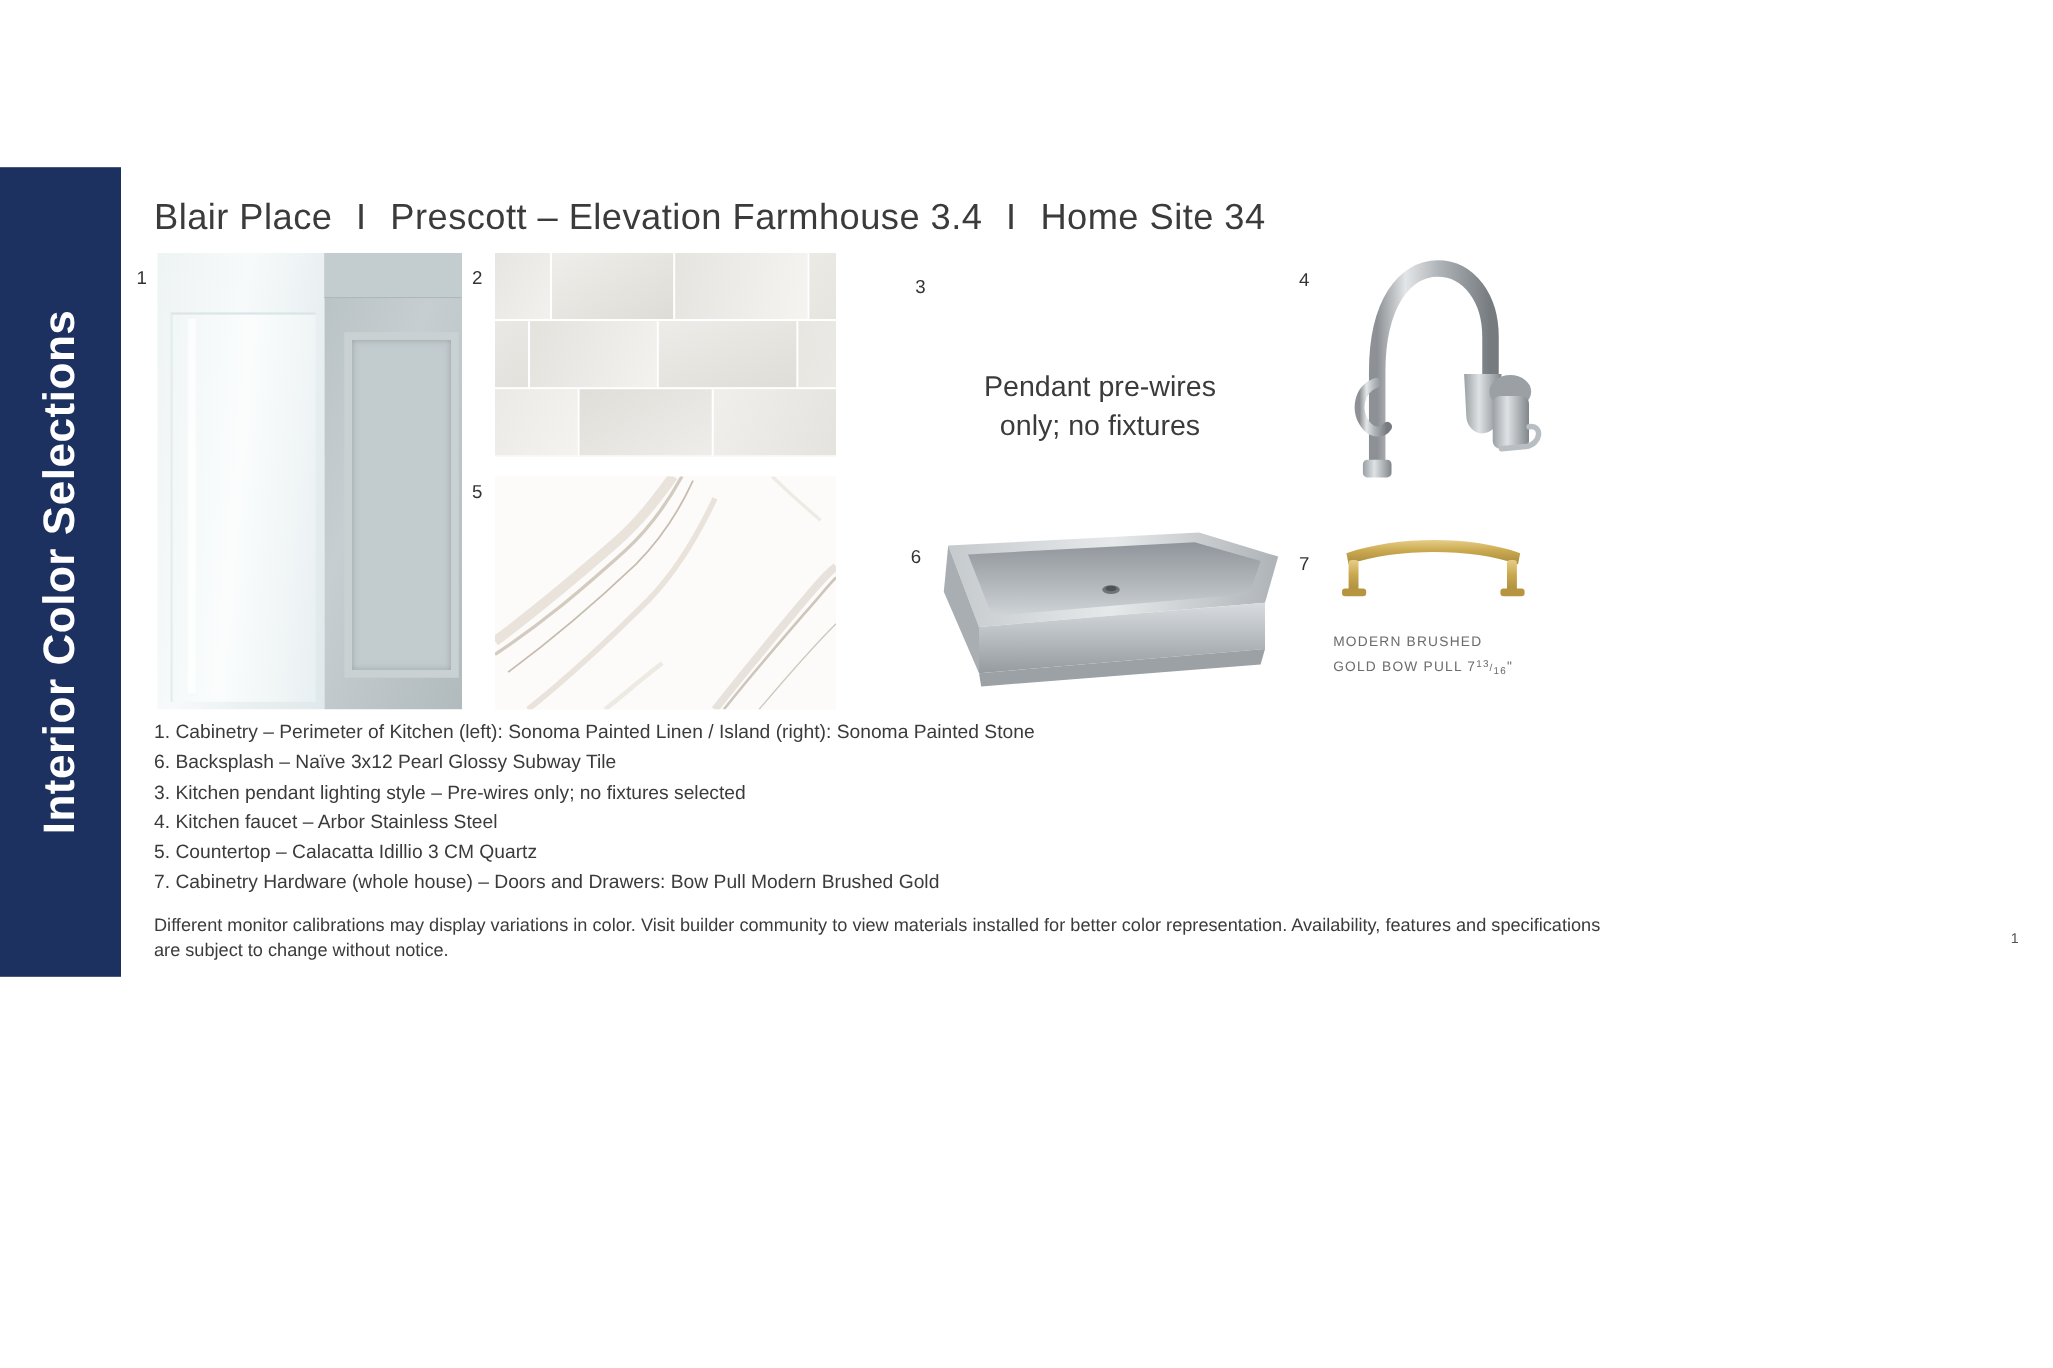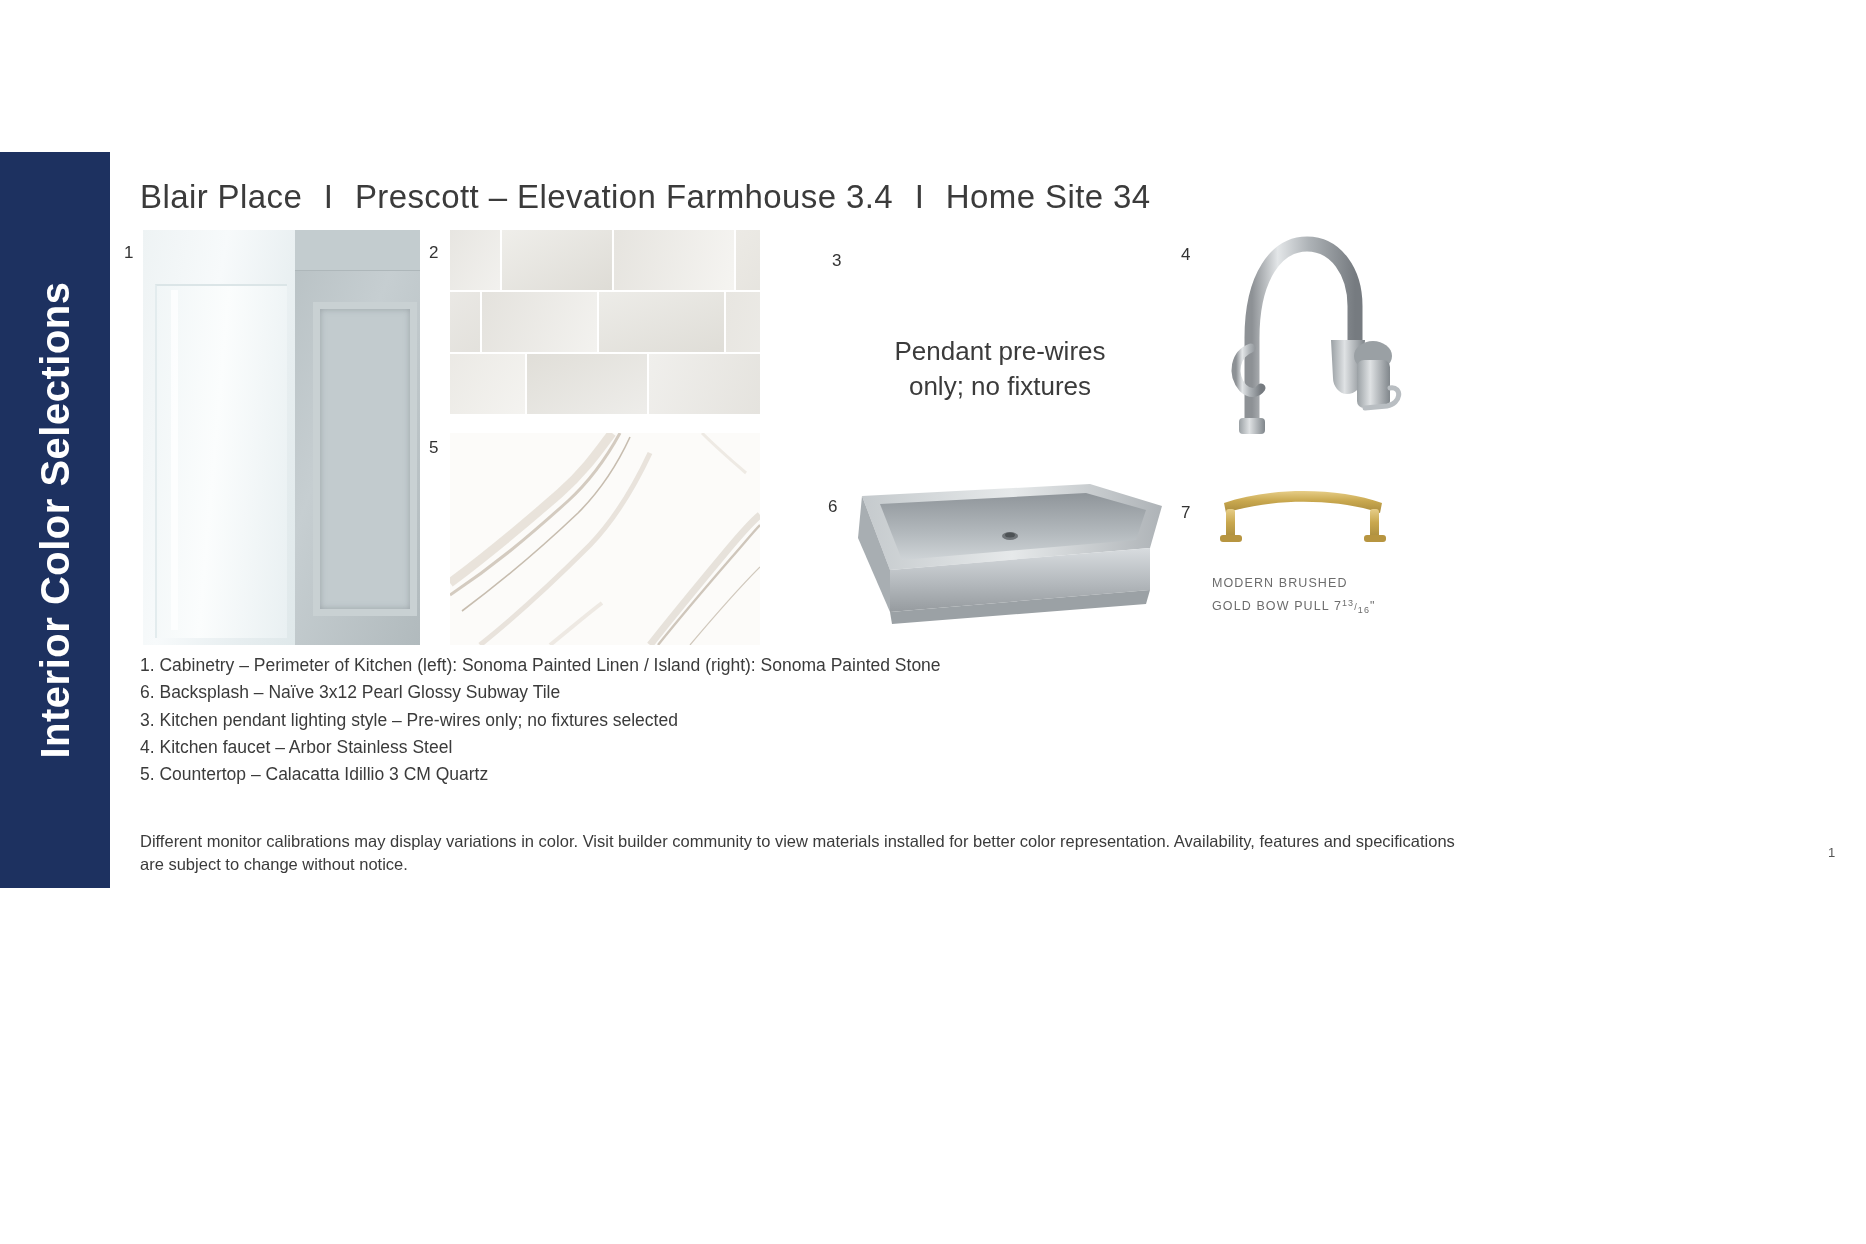--- a/index.html
+++ b/index.html
@@ -389,16 +389,17 @@
     <span>GOLD BOW PULL 7</span><span class="frac"><sup>13</sup>/<sub>16</sub></span><span>"</span>
   </div>
 </div>
 
 <div class="legend">
   <div class="legend-item">1.  Cabinetry – Perimeter of Kitchen (left): Sonoma Painted Linen    /   Island (right): Sonoma Painted Stone</div>
   <div class="legend-item">6.  Backsplash – Naïve 3x12 Pearl Glossy Subway Tile</div>
   <div class="legend-item">3.  Kitchen pendant lighting style – Pre-wires only; no fixtures selected</div>
   <div class="legend-item">4.  Kitchen faucet – Arbor Stainless Steel</div>
   <div class="legend-item">5.  Countertop – Calacatta Idillio 3 CM Quartz</div>
+  <div class="legend-item">7.  Cabinetry Hardware (whole house) – Doors and Drawers: Bow Pull Modern Brushed Gold</div>
 </div>
 
 <div class="disclaimer">Different monitor calibrations may display variations in color.  Visit builder community to view materials installed for better color representation.  Availability, features and specifications are subject to change without notice.</div>
 <div class="page-number">1</div>
 
 </body></html>

